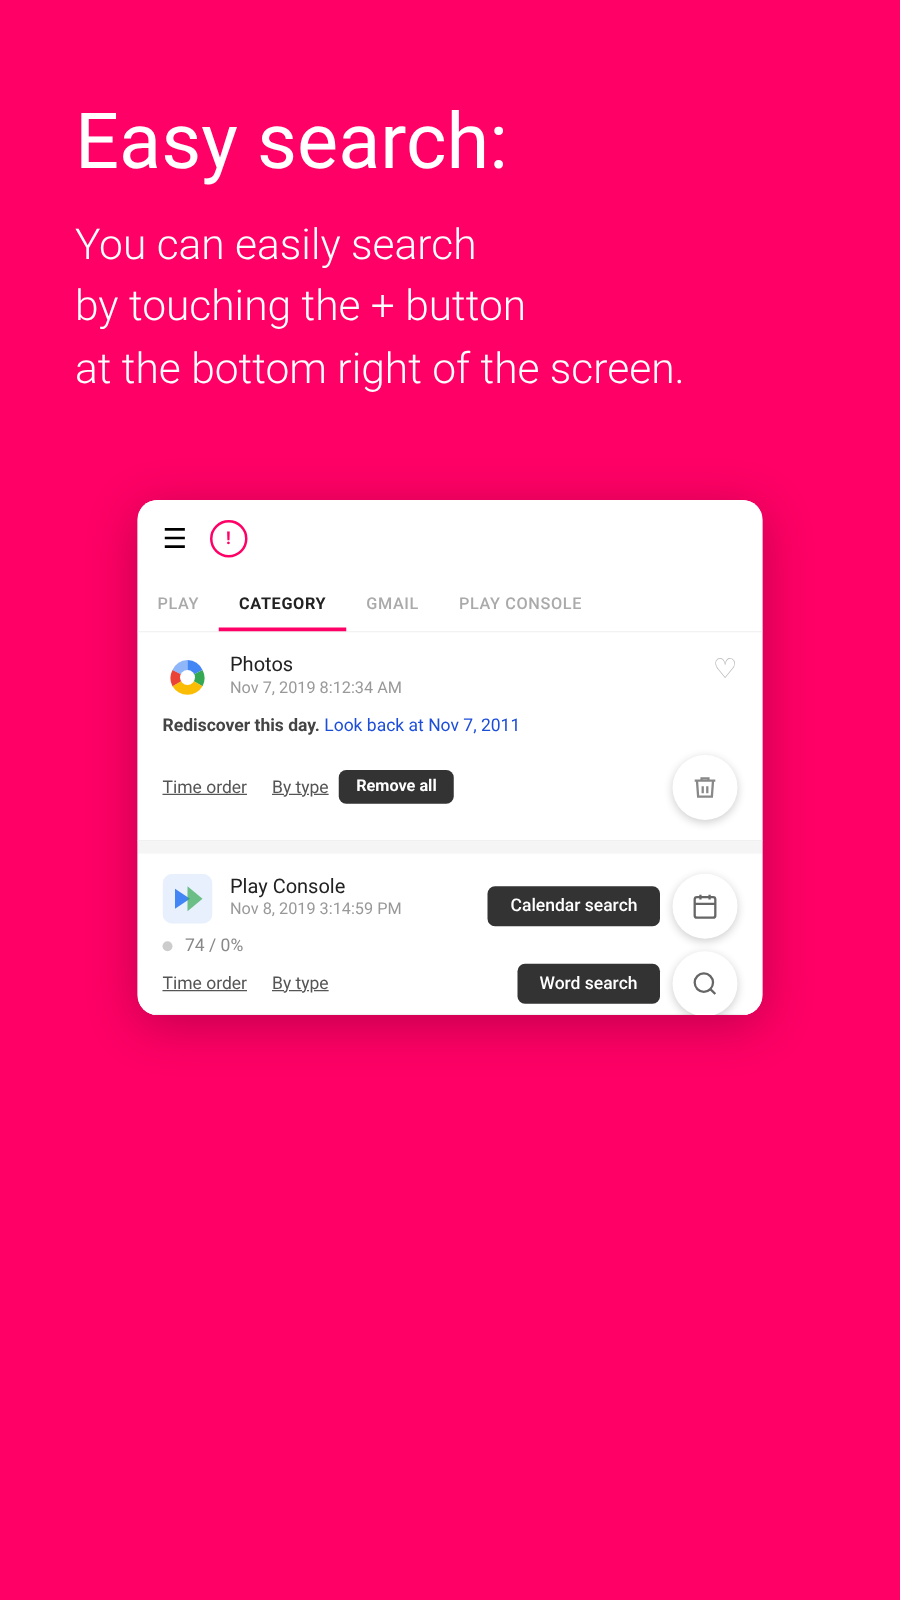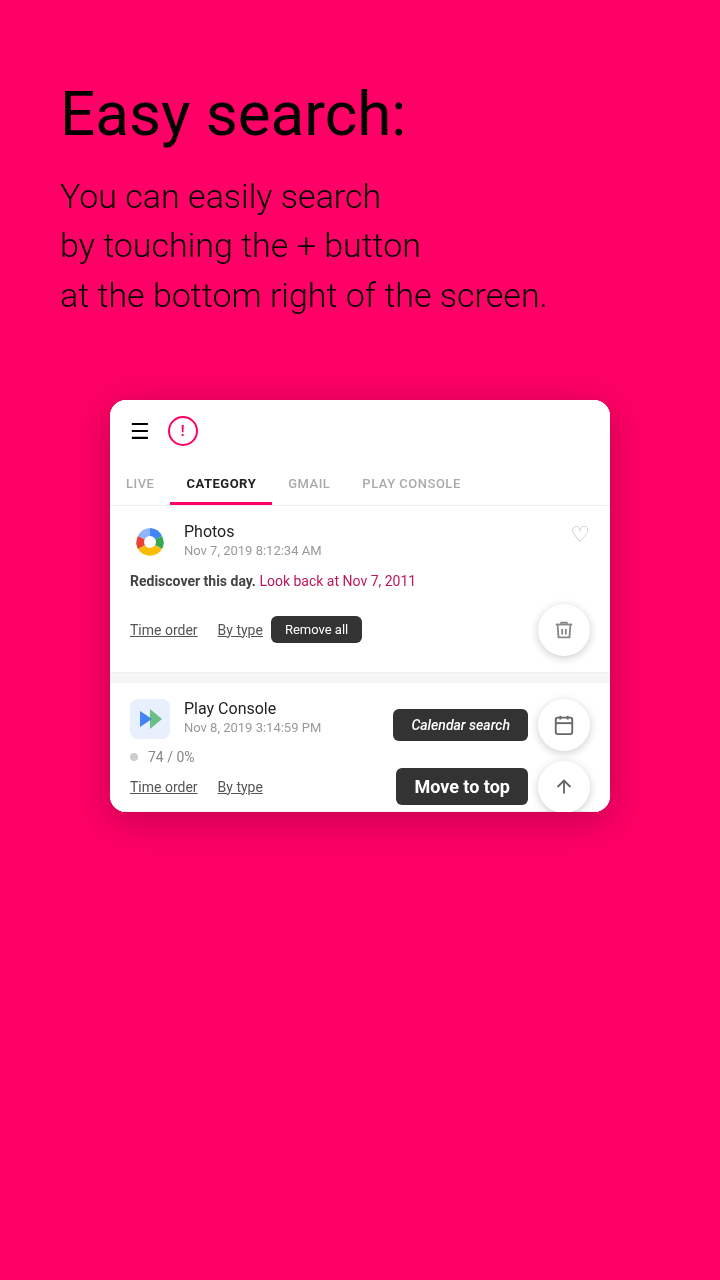--- a/index.html
+++ b/index.html
@@ -7,21 +7,21 @@
     body {
       width: 720px;
       min-height: 1280px;
       background-color: #FF0066;
       font-family: 'Roboto', Arial, sans-serif;
       overflow-x: hidden;
     }
 
     .hero-section {
       padding: 80px 60px 60px 60px;
-      color: #000000;
+      color: #ffffff;
     }
 
     .hero-title {
       font-size: 62px;
       font-weight: 400;
       line-height: 1.1;
       margin-bottom: 24px;
     }
 
     .hero-desc {
@@ -253,21 +253,21 @@
 </section>
 
 <div class="phone-frame">
 
   <div class="app-bar">
     <div class="hamburger-icon">☰</div>
     <div class="info-icon">!</div>
   </div>
 
   <div class="tabs">
-    <div class="tab">LIVE</div>
+    <div class="tab">PLAY</div>
     <div class="tab active">CATEGORY</div>
     <div class="tab">GMAIL</div>
     <div class="tab">PLAY CONSOLE</div>
   </div>
 
   <div class="card">
     <div class="card-header">
 
       <div class="app-icon photos-icon">
         <svg width="40" height="40" viewBox="0 0 40 40">
@@ -281,30 +281,30 @@
       </div>
       <div>
         <div class="app-name">Photos</div>
         <div class="app-time">Nov 7, 2019 8:12:34 AM</div>
       </div>
       <div class="heart-icon">♡</div>
     </div>
 
     <div class="card-body">
       <strong>Rediscover this day.</strong>
-      <span style="color:#be185d; cursor:pointer;">Look back at Nov 7, 2011</span>
+      <span style="color:#1d4ed8; cursor:pointer;">Look back at Nov 7, 2011</span>
     </div>
 
 
     <div class="card-footer">
       <span class="filter-link">Time order</span>
 
       <div style="position:relative; display:inline-flex; align-items:center; gap:8px;">
         <span class="filter-link">By type</span>
-        <span style="background:#333; color:white; border-radius:6px; padding:6px 14px; font-size:13px; font-weight:400;">Remove all</span>
+        <span style="background:#333; color:white; border-radius:6px; padding:6px 14px; font-size:13px; font-weight:700;">Remove all</span>
       </div>
 
       <div class="trash-fab">
         <svg width="22" height="22" viewBox="0 0 24 24" fill="none" stroke="#888" stroke-width="2">
           <polyline points="3 6 5 6 21 6"></polyline>
           <path d="M19 6l-1 14H6L5 6"></path>
           <path d="M10 11v6M14 11v6"></path>
           <path d="M9 6V4h6v2"></path>
         </svg>
       </div>
@@ -312,32 +312,41 @@
   </div>
 
   <div style="height:10px; background:#f5f5f5;"></div>
 
   <div class="card second-card-overlay" style="padding:16px 20px;">
 
     <div style="position:relative;">
 
       <div style="display:flex; flex-direction:column; align-items:flex-end; gap:10px; position:absolute; right:0; top:0; z-index:10;">
 
-        <div style="display:flex; align-items:center;font-style:italic;">
+        <div style="display:flex; align-items:center;">
           <span style="background:#333; color:white; border-radius:6px; padding:8px 18px; font-size:14px; font-weight:500; margin-right:10px;">Calendar search</span>
           <div class="fab-btn">
             <svg width="22" height="22" viewBox="0 0 24 24" fill="none" stroke="#666" stroke-width="2">
               <rect x="3" y="4" width="18" height="18" rx="2"></rect>
               <line x1="16" y1="2" x2="16" y2="6"></line>
               <line x1="8" y1="2" x2="8" y2="6"></line>
               <line x1="3" y1="10" x2="21" y2="10"></line>
             </svg>
           </div>
         </div>
 
+        <div style="display:flex; align-items:center;">
+          <span style="background:#333; color:white; border-radius:6px; padding:8px 18px; font-size:14px; font-weight:500; margin-right:10px;">Word search</span>
+          <div class="fab-btn">
+            <svg width="22" height="22" viewBox="0 0 24 24" fill="none" stroke="#666" stroke-width="2">
+              <circle cx="11" cy="11" r="8"></circle>
+              <line x1="21" y1="21" x2="16.65" y2="16.65"></line>
+            </svg>
+          </div>
+        </div>
 
         <div style="display:flex; align-items:center;">
           <span style="background:#333; color:white; border-radius:6px; padding:8px 18px; font-size:18px; font-weight:700; margin-right:10px;">Move to top</span>
           <div class="fab-btn">
             <svg width="22" height="22" viewBox="0 0 24 24" fill="none" stroke="#666" stroke-width="2">
               <line x1="12" y1="19" x2="12" y2="5"></line>
               <polyline points="5 12 12 5 19 12"></polyline>
             </svg>
           </div>
         </div>

